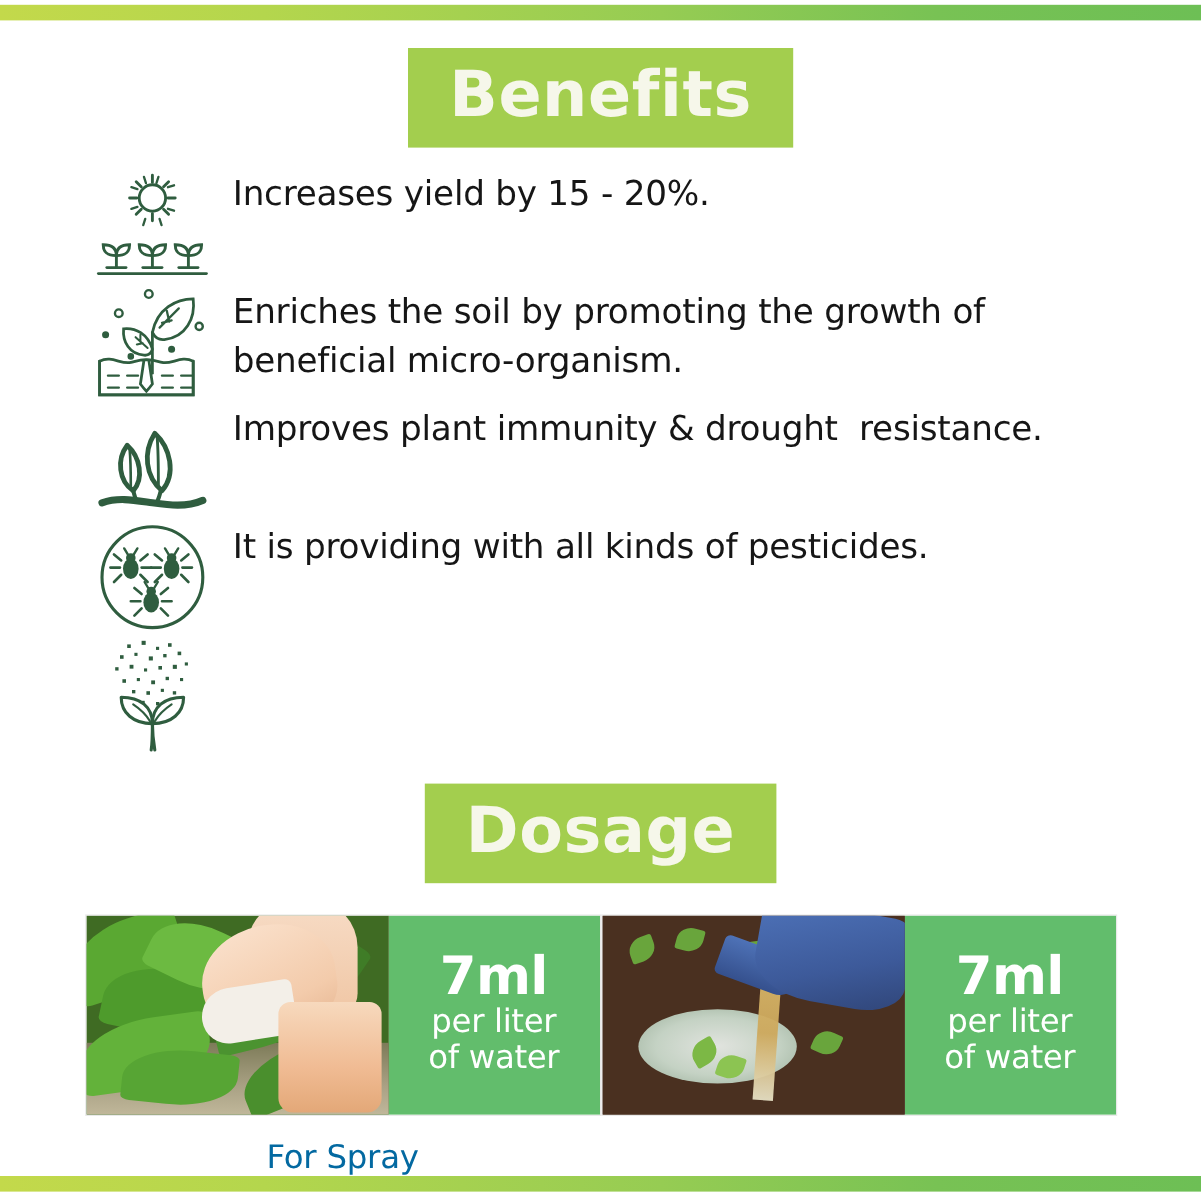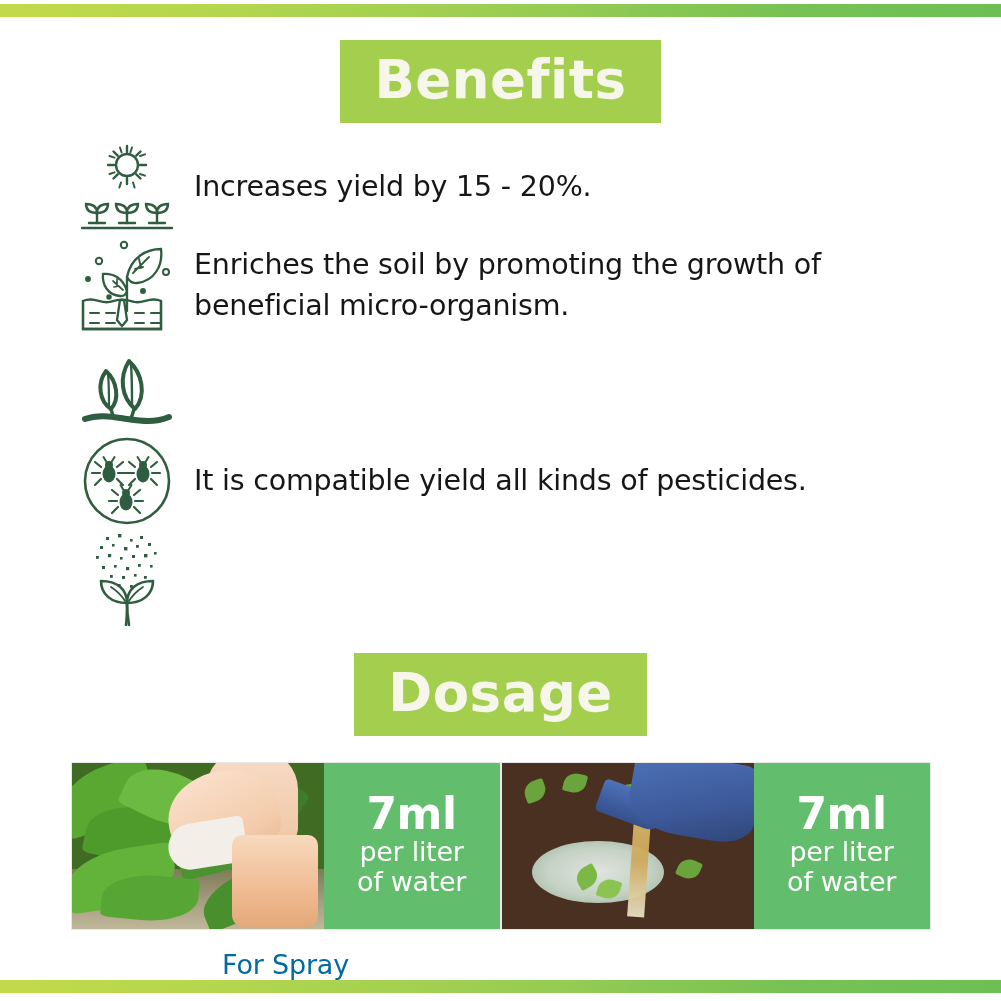--- a/index.html
+++ b/index.html
@@ -58,21 +58,21 @@
   }
 
   
   .benefits {
     margin: 0;
     padding: 0;
     list-style: none;
   }
   .benefit-row {
     display: flex;
-    align-items: center;
+    align-items: flex-start;
     padding-left: 72px;
     margin-bottom: 6px;
   }
   .benefit-icon {
     flex: 0 0 110px;
     width: 110px;
     height: 92px;
     display: flex;
     align-items: center;
     justify-content: center;
@@ -306,20 +306,21 @@
 
             <path d="M34 70 c-12 -8 -14 -26 -5 -38 c11 10 14 28 5 38z"></path>
             <path d="M32 67 c0 -13 0 -22 -1 -32" stroke-width="2.2"></path>
 
             <path d="M57 70 c-1 4 -2 7 -3 9" stroke-width="3.4"></path>
             <path d="M34 70 c1 4 2 7 3 9" stroke-width="3.4"></path>
 
             <path d="M8 80 c14 -5 28 -2 42 0 c14 2 28 4 42 -2" stroke-width="6"></path>
           </svg>
         </span>
+        <span class="benefit-text">Improves plant immunity &amp; drought  resistance.</span>
       </li>
 
       <li class="benefit-row">
         <span class="benefit-icon">
           <svg width="96" height="92" viewBox="0 0 96 92" fill="none" stroke="#2f5d3f" stroke-width="2.6">
             <circle cx="48" cy="46" r="42"></circle>
 
             <g transform="translate(30,36)">
               <ellipse cx="0" cy="3" rx="6.5" ry="8.5" fill="#2f5d3f" stroke="none"></ellipse>
               <circle cx="0" cy="-6" r="4" fill="#2f5d3f" stroke="none"></circle>
@@ -335,21 +336,21 @@
             </g>
 
             <g transform="translate(47,64)">
               <ellipse cx="0" cy="3" rx="6.5" ry="8.5" fill="#2f5d3f" stroke="none"></ellipse>
               <circle cx="0" cy="-6" r="4" fill="#2f5d3f" stroke="none"></circle>
               <path d="M-8 -4 l-6 -5 M8 -4 l6 -5 M-9 2 l-8 0 M9 2 l8 0 M-8 8 l-6 6 M8 8 l6 6" stroke-width="2.2" stroke-linecap="round"></path>
               <path d="M-2.5 -9 l-3 -5 M2.5 -9 l3 -5" stroke-width="2" stroke-linecap="round"></path>
             </g>
           </svg>
         </span>
-        <span class="benefit-text">It is compatible yield all kinds of pesticides.</span>
+        <span class="benefit-text">It is providing with all kinds of pesticides.</span>
       </li>
 
       <li class="benefit-row">
         <span class="benefit-icon">
           <svg width="98" height="96" viewBox="0 0 98 96" fill="none" stroke="#2f5d3f" stroke-width="2.6" stroke-linecap="round" stroke-linejoin="round">
 
             <g fill="#2f5d3f" stroke="none">
               <rect x="28" y="6" width="3" height="3"></rect>
                 <rect x="40" y="3" width="3.4" height="3.4"></rect>
               <rect x="52" y="8" width="2.6" height="2.6"></rect>

